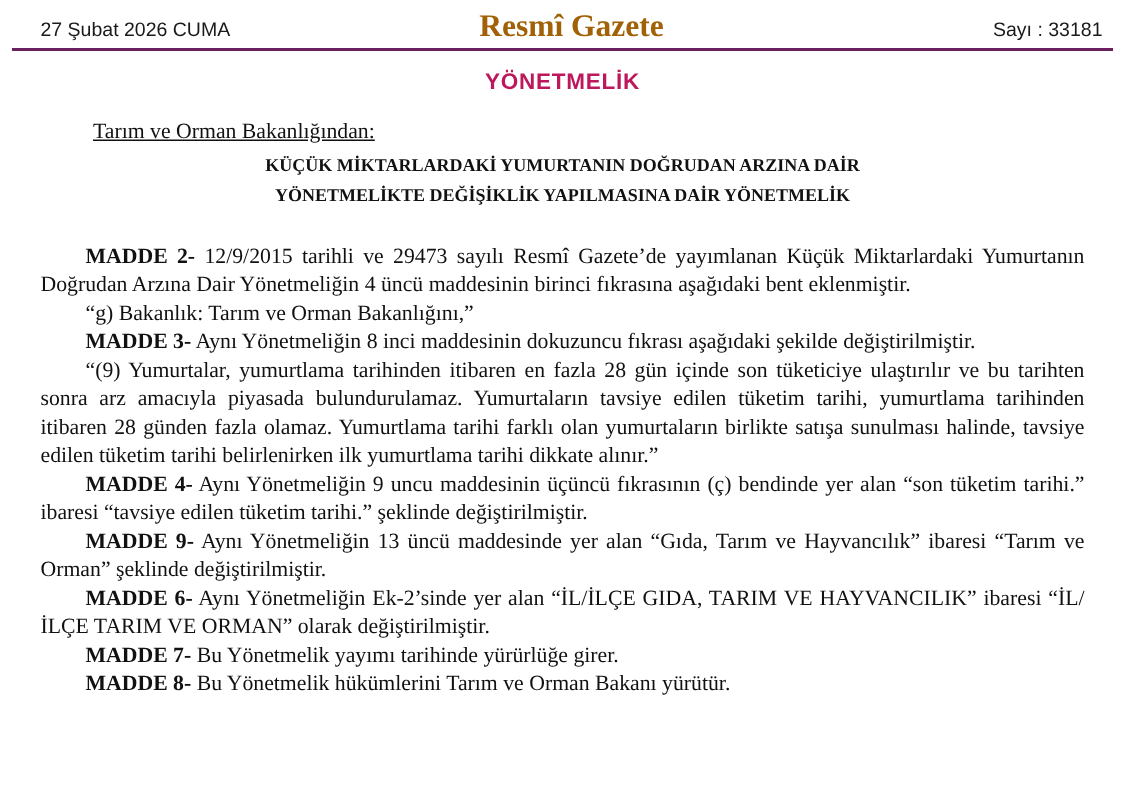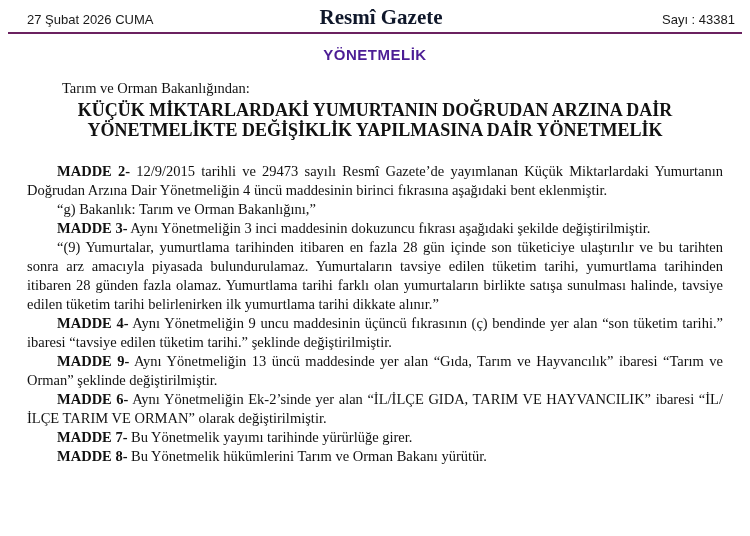--- a/index.html
+++ b/index.html
@@ -25,92 +25,93 @@
     font-size: 13px;
     color: #1a1a1a;
     flex: 1;
     white-space: nowrap;
   }
   .masthead .issue { text-align: right; }
   .masthead .gazette-title {
     font-family: "Liberation Serif", serif;
     font-weight: bold;
     font-size: 21px;
-    color: #0f172a;
+    color: #a16207;
     text-align: center;
     white-space: nowrap;
     padding: 0 10px;
   }
   .masthead-rule {
     margin: 2px 8px 0 8px;
     height: 0;
     border-top: 2px solid #6b2160;
   }
 
   
   .section-heading {
     margin-top: 12px;
     text-align: center;
     font-family: "Liberation Sans", sans-serif;
     font-weight: bold;
     font-size: 15px;
     letter-spacing: 0.5px;
-    color: #4c1d95;
+    color: #be185d;
   }
 
   
   .doc {
     margin: 16px 27px 0 27px;
     font-size: 14.5px;
     line-height: 19px;
   }
   .doc .source {
     margin-left: 35px;
+    text-decoration: underline;
     font-size: 14.5px;
   }
   .doc .doc-title {
     text-align: center;
     font-weight: bold;
-    font-size: 18px;
+    font-size: 12px;
     line-height: 18px;
     margin-top: 2px;
   }
   .doc .doc-title.first { margin-top: 3px; }
   .paragraphs { margin-top: 23px; }
   .paragraphs p {
     margin: 0;
     text-indent: 30px;
     text-align: justify;
   }
   .paragraphs p b { font-weight: bold; }
 </style>
 </head>
 <body>
 
 <div class="page">
 
   <div class="masthead">
     <span class="date">27 Şubat 2026 CUMA</span>
     <span class="gazette-title">Resmî Gazete</span>
-    <span class="issue">Sayı : 43381</span>
+    <span class="issue">Sayı : 33181</span>
   </div>
 
   <div class="masthead-rule"></div>
 
   <div class="section-heading">YÖNETMELİK</div>
 
   <div class="doc">
     <div class="source">Tarım ve Orman Bakanlığından:</div>
     <div class="doc-title first">KÜÇÜK MİKTARLARDAKİ YUMURTANIN DOĞRUDAN ARZINA DAİR</div>
     <div class="doc-title">YÖNETMELİKTE DEĞİŞİKLİK YAPILMASINA DAİR YÖNETMELİK</div>
 
     <div class="paragraphs">
       <p><b>MADDE 2-</b><span> 12/9/2015 tarihli ve 29473 sayılı Resmî Gazete’de yayımlanan Küçük Miktarlardaki Yumurtanın Doğrudan Arzına Dair Yönetmeliğin 4 üncü maddesinin birinci fıkrasına aşağıdaki bent eklenmiştir.</span></p>
       <p><b></b><span>“g) Bakanlık: Tarım ve Orman Bakanlığını,”</span></p>
-      <p><b>MADDE 3-</b><span> Aynı Yönetmeliğin 3 inci maddesinin dokuzuncu fıkrası aşağıdaki şekilde değiştirilmiştir.</span></p>
+      <p><b>MADDE 3-</b><span> Aynı Yönetmeliğin 8 inci maddesinin dokuzuncu fıkrası aşağıdaki şekilde değiştirilmiştir.</span></p>
       <p><b></b><span>“(9) Yumurtalar, yumurtlama tarihinden itibaren en fazla 28 gün içinde son tüketiciye ulaştırılır ve bu tarihten sonra arz amacıyla piyasada bulundurulamaz. Yumurtaların tavsiye edilen tüketim tarihi, yumurtlama tarihinden itibaren 28 günden fazla olamaz. Yumurtlama tarihi farklı olan yumurtaların birlikte satışa sunulması halinde, tavsiye edilen tüketim tarihi belirlenirken ilk yumurtlama tarihi dikkate alınır.”</span></p>
       <p><b>MADDE 4-</b><span> Aynı Yönetmeliğin 9 uncu maddesinin üçüncü fıkrasının (ç) bendinde yer alan “son tüketim tarihi.” ibaresi “tavsiye edilen tüketim tarihi.” şeklinde değiştirilmiştir.</span></p>
       <p><b>MADDE 9-</b><span> Aynı Yönetmeliğin 13 üncü maddesinde yer alan “Gıda, Tarım ve Hayvancılık” ibaresi “Tarım ve Orman” şeklinde değiştirilmiştir.</span></p>
       <p><b>MADDE 6-</b><span> Aynı Yönetmeliğin Ek-2’sinde yer alan “İL/İLÇE GIDA, TARIM VE HAYVANCILIK” ibaresi “İL/İLÇE TARIM VE ORMAN” olarak değiştirilmiştir.</span></p>
       <p><b>MADDE 7-</b><span> Bu Yönetmelik yayımı tarihinde yürürlüğe girer.</span></p>
       <p><b>MADDE 8-</b><span> Bu Yönetmelik hükümlerini Tarım ve Orman Bakanı yürütür.</span></p>
     </div>
   </div>
 
 </div>

